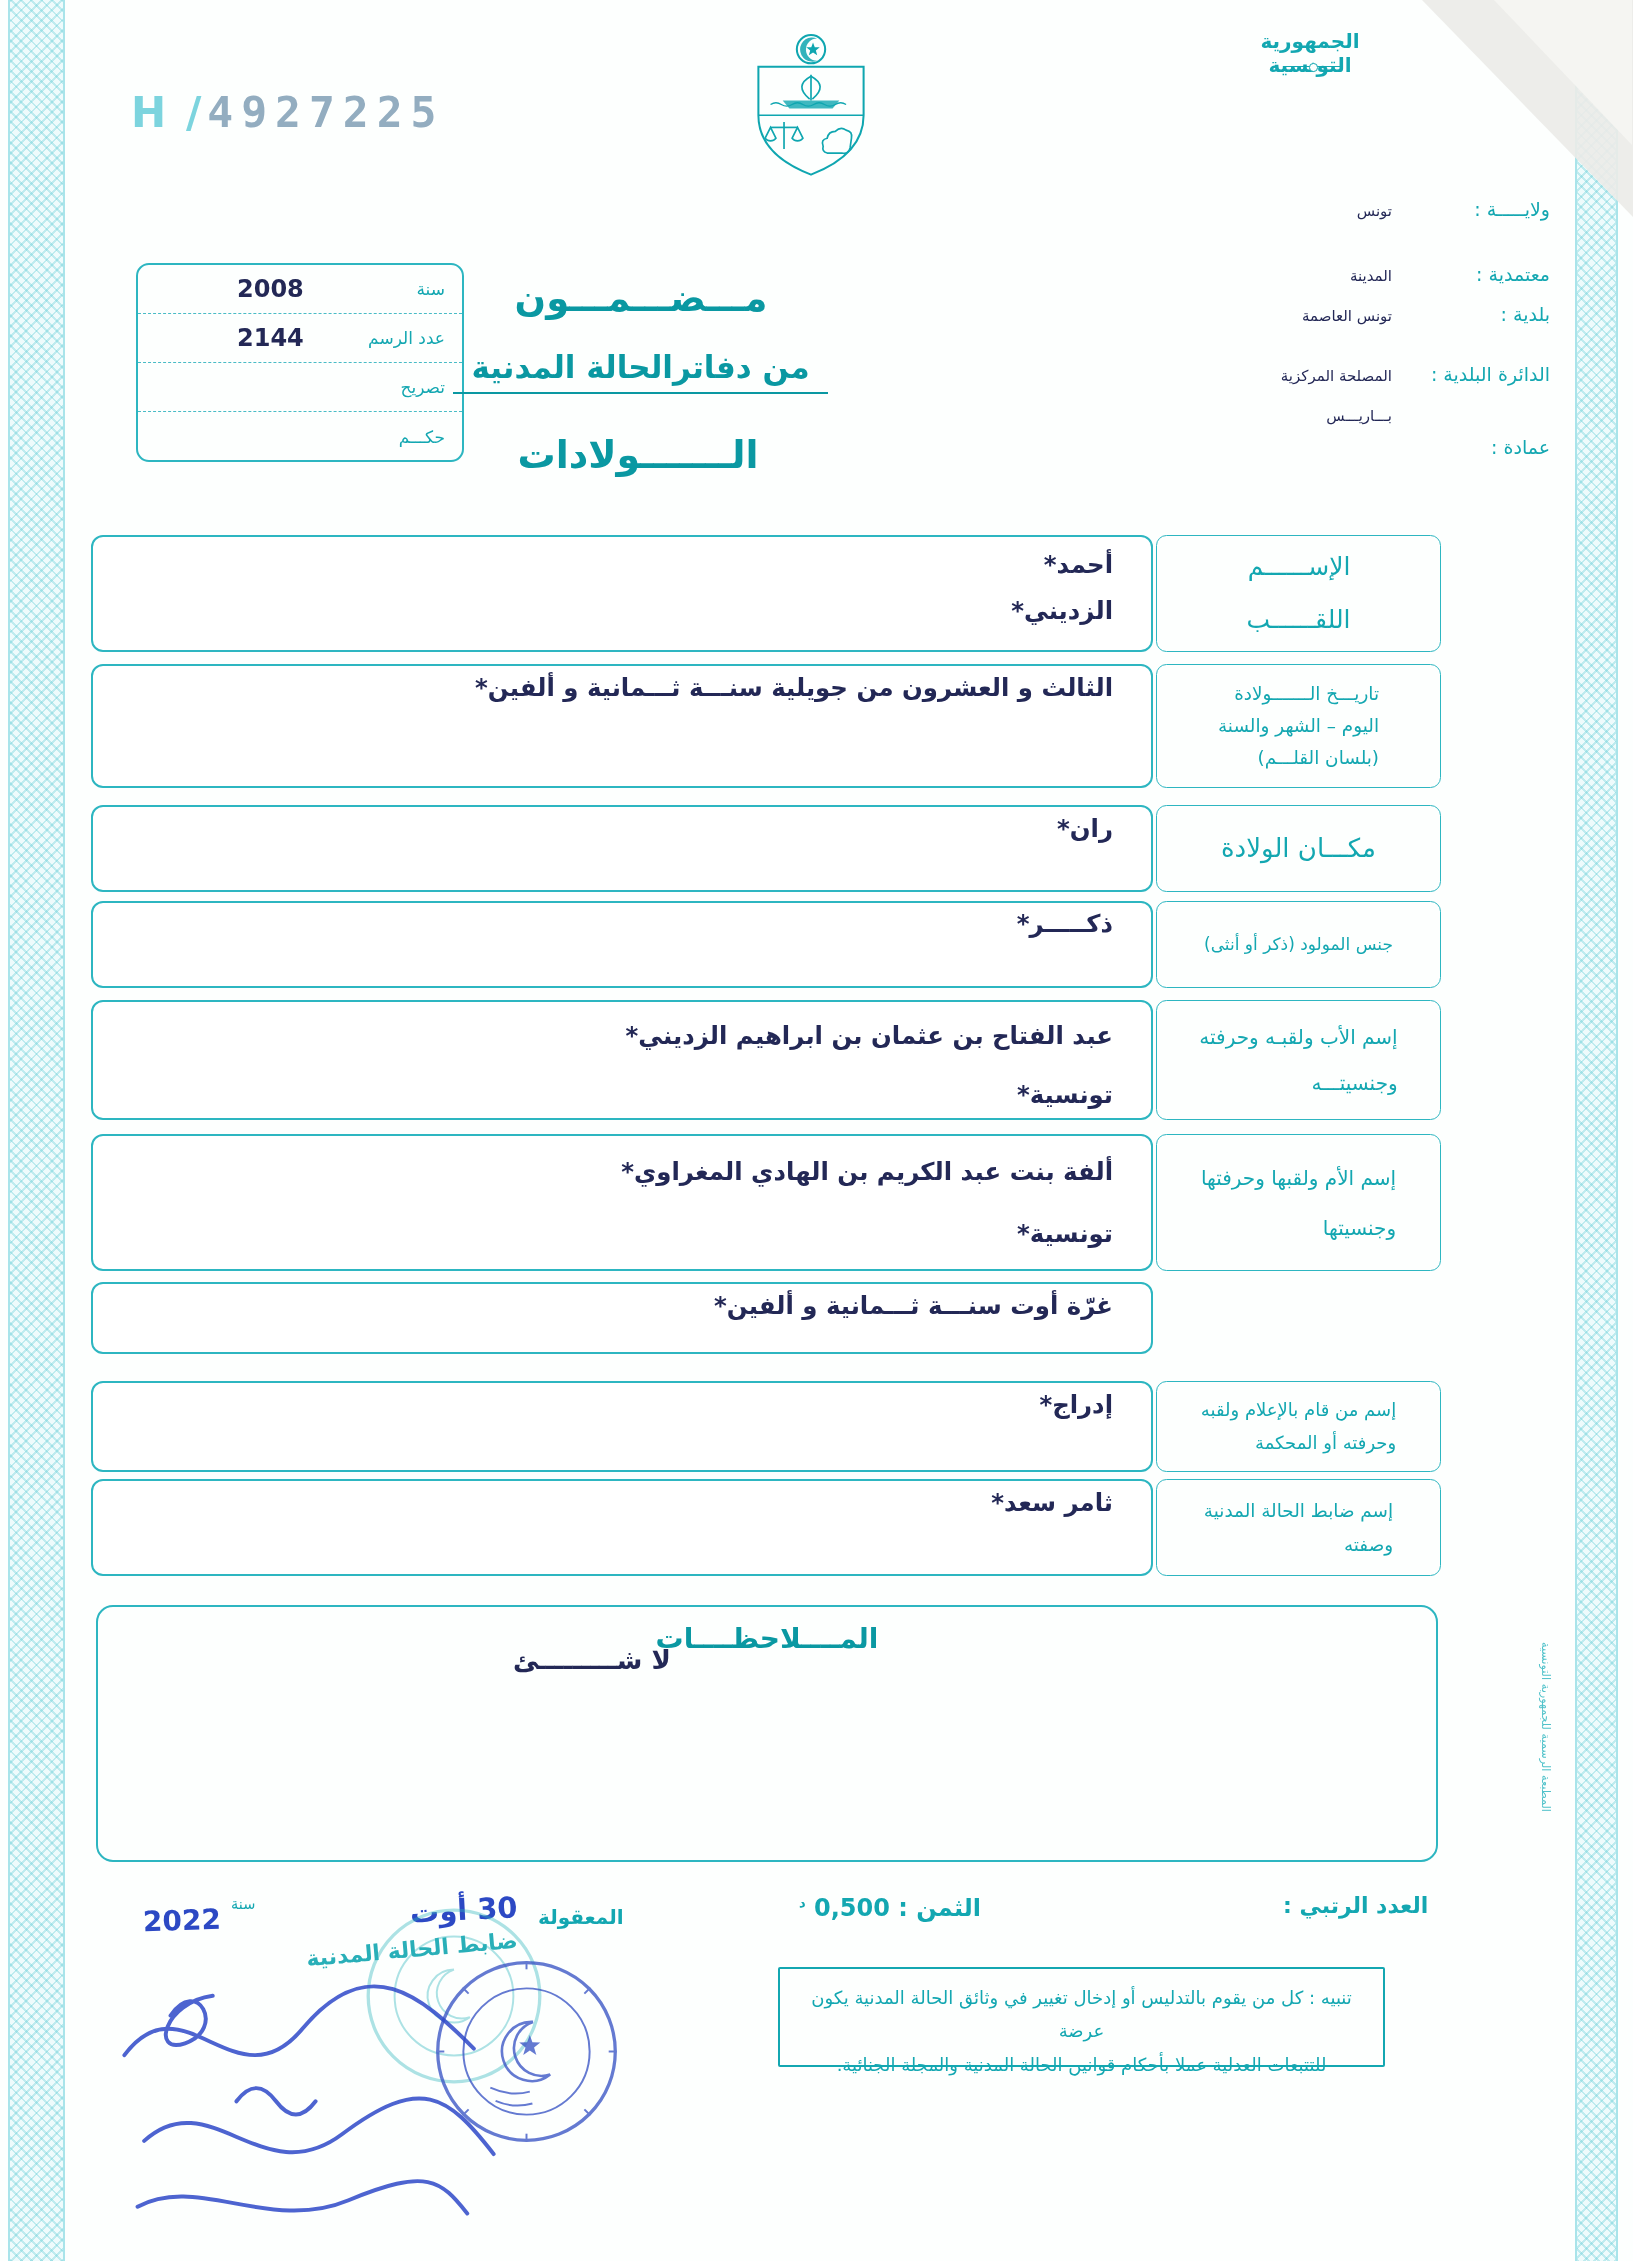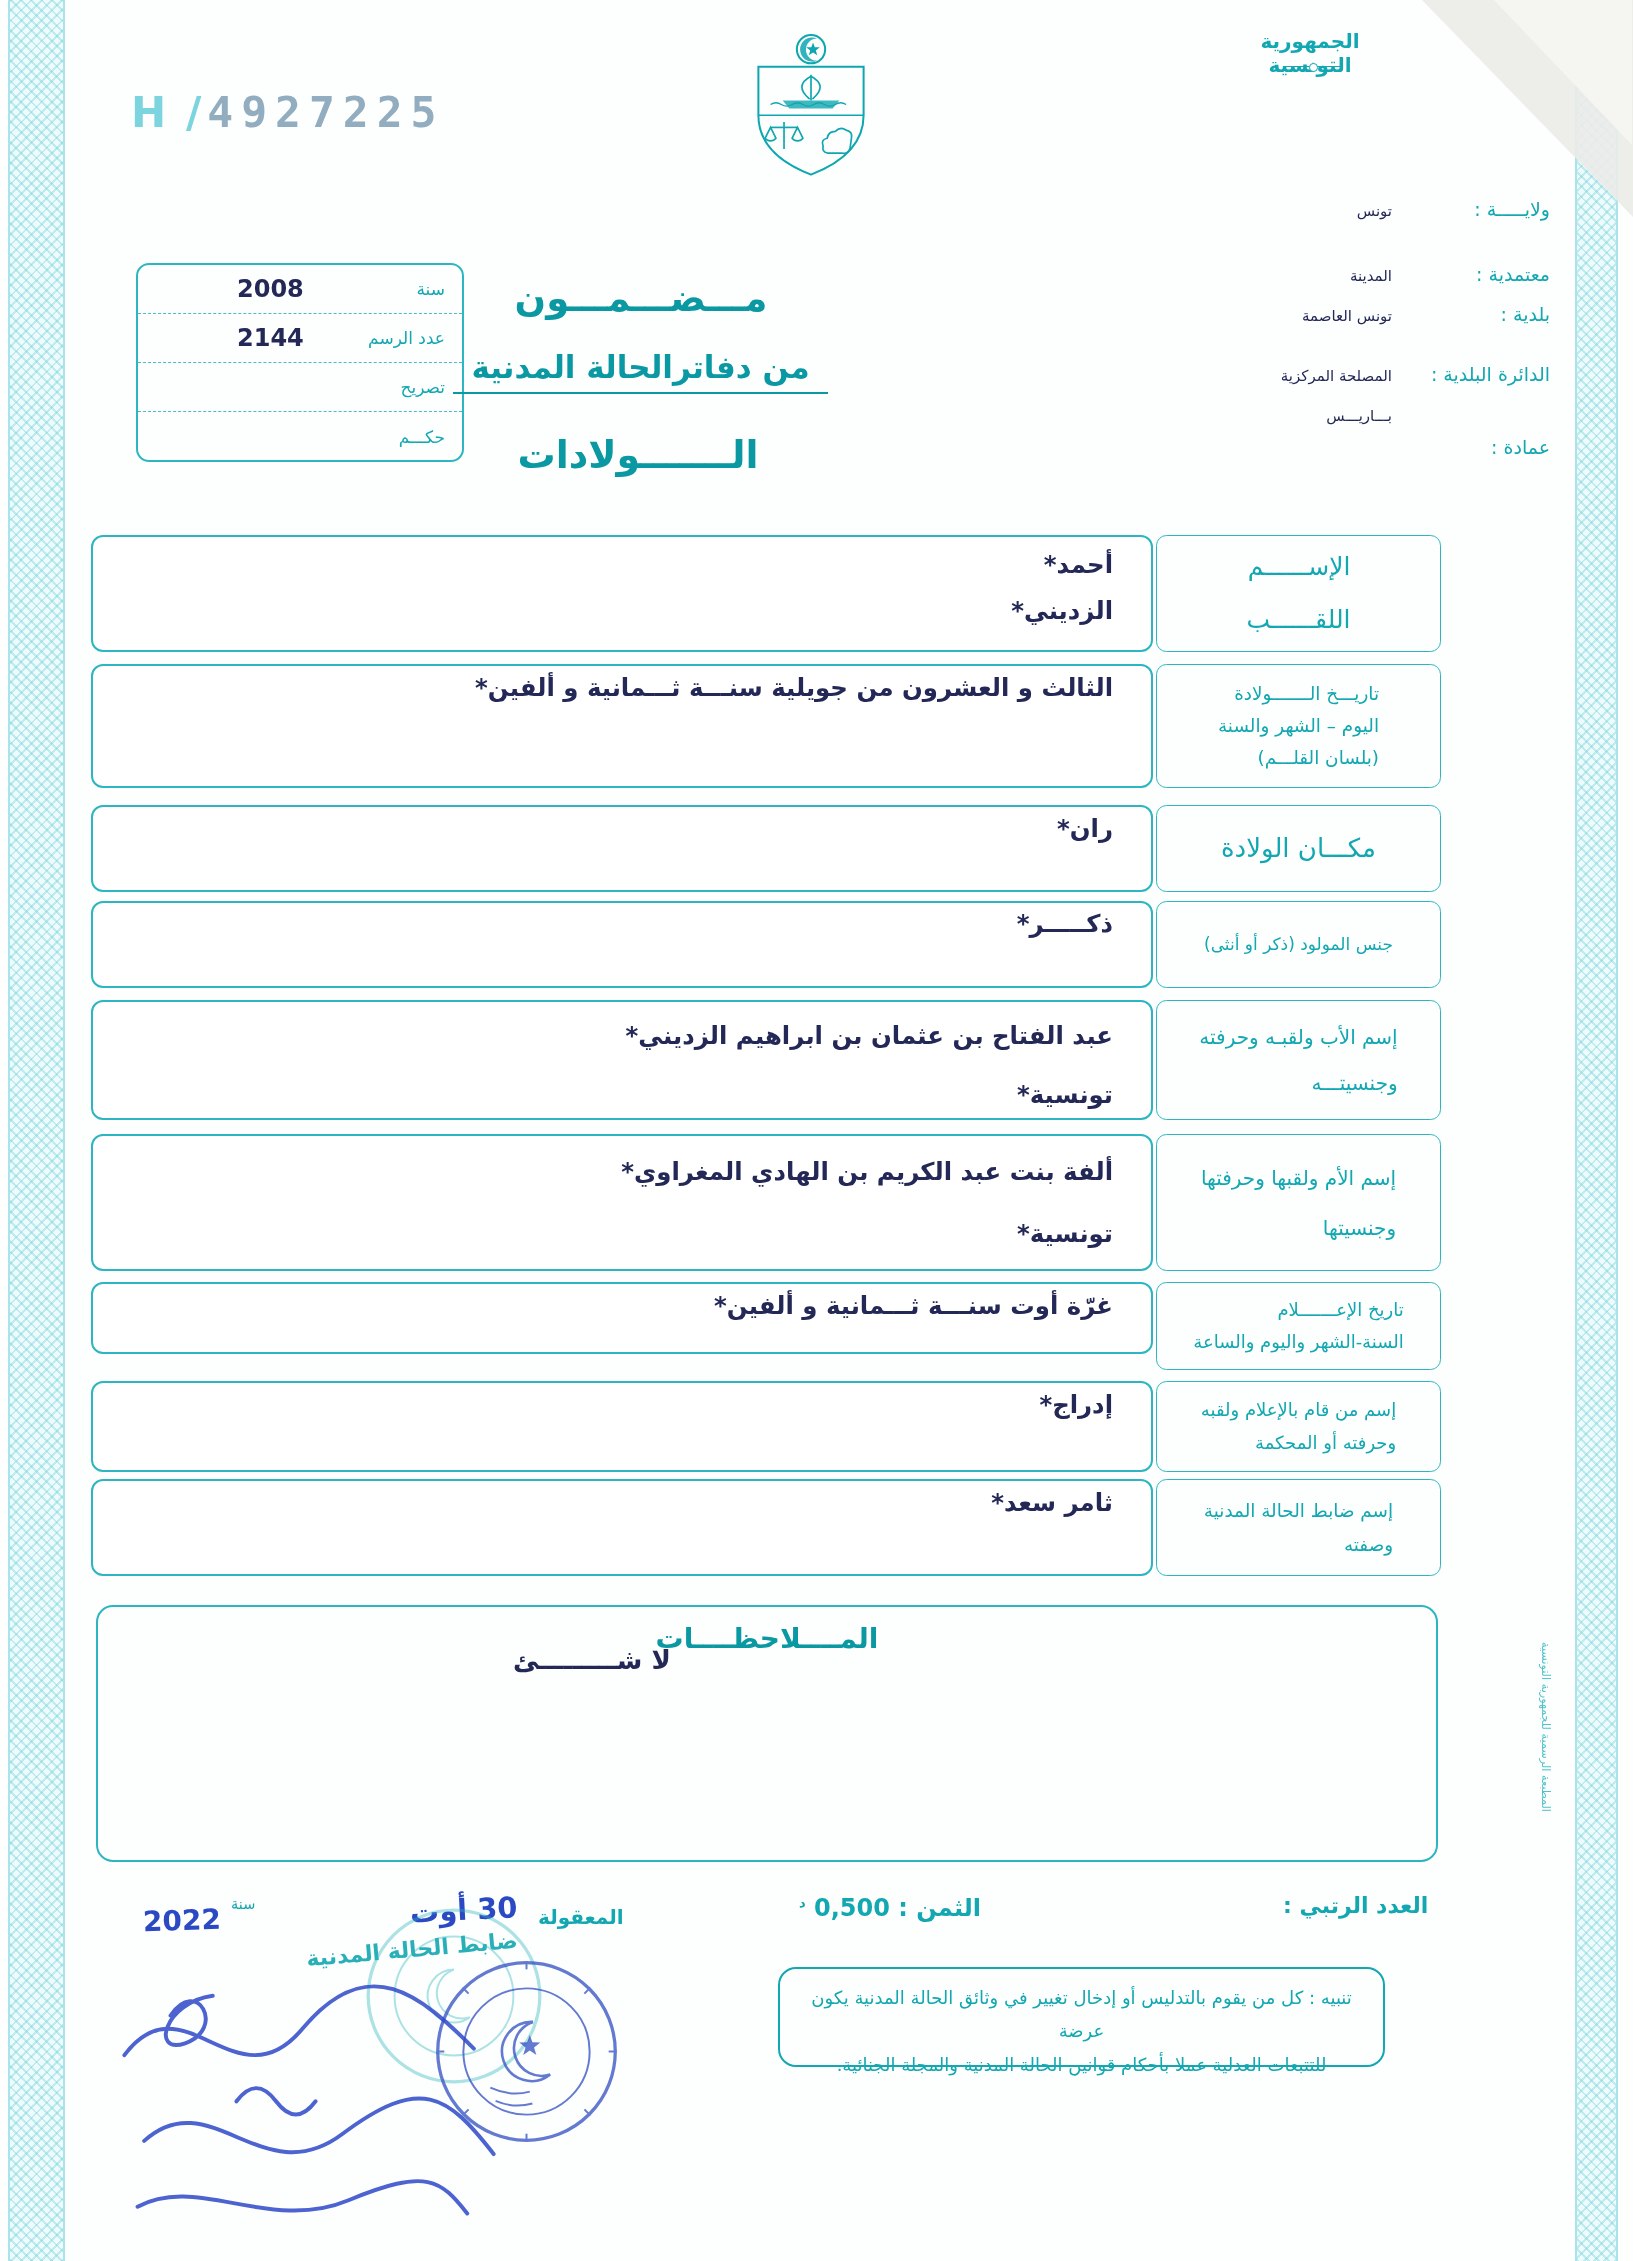--- a/index.html
+++ b/index.html
@@ -86,21 +86,21 @@
   .ordinal{ position:absolute; left:1284px; top:1893px; color:var(--teal); font-size:22px; font-weight:700; }
   .price{ position:absolute; left:800px; top:1894px; color:var(--teal); font-size:24px; font-weight:700; white-space:nowrap; }
   .price sup{ font-size:13px; vertical-align:super; }
   .received-label{ position:absolute; left:539px; top:1905px; color:var(--teal); font-size:20px; font-weight:700; }
   .received-date{ position:absolute; left:411px; top:1893px; color:var(--pen); font-size:29px; font-weight:700; transform:rotate(-3deg); }
   .year-label{ position:absolute; left:232px; top:1896px; color:var(--teal); font-size:14.5px; }
   .year-value{ position:absolute; left:144px; top:1904px; color:var(--pen); font-size:28px; font-weight:700; transform:rotate(-2deg); }
   
   .warning{
     position:absolute; left:779px; top:1967px; width:607px; height:100px;
-    border:2px solid var(--teal); border-radius:18px; color:var(--teal);
+    border:2px solid var(--teal); border-radius:2px; color:var(--teal);
     font-size:18px; line-height:1.85; text-align:center; padding:12px 16px;
   }
   
   .officer-stamp{ position:absolute; left:307px; top:1937px; color:var(--teal); font-size:22px; font-weight:700; transform:rotate(-5deg); opacity:.9; }
   .stamp-svg{ position:absolute; }
   .side-printer{
     position:absolute; left:1540px; top:1469px; height:343px;
     writing-mode:vertical-rl; color:#3fbcc5; font-size:11.2px; letter-spacing:1.3px; opacity:.9;
   }
 </style>
@@ -213,22 +213,20 @@
 تونسية*</div>
   <div class="lbox preline" style="top:1000px;height:120px;font-size:20px;line-height:2.3">إسم الأب ولقبـه وحرفته
 وجنسيتـــه</div>
 
   <div class="vbox preline" style="top:1134px;height:137px;line-height:2.55">ألفة بنت عبد الكريم بن الهادي المغراوي*
 تونسية*</div>
   <div class="lbox preline" style="top:1134px;height:137px;font-size:20px;line-height:2.5">إسم الأم ولقبها وحرفتها
 وجنسيتها</div>
 
   <div class="vbox preline" style="top:1282px;height:72px">غرّة أوت سنـــة ثـــمانية و ألفين*</div>
-  <div class="lbox preline" style="top:1282px;height:88px;font-size:18px">تاريخ الإعـــــــلام
-السنة-الشهر واليوم والساعة</div>
 
   <div class="vbox preline" style="top:1381px;height:91px">إدراج*</div>
   <div class="lbox preline" style="top:1381px;height:91px;font-size:18px">إسم من قام بالإعلام ولقبه
 وحرفته أو المحكمة</div>
 
   <div class="vbox preline" style="top:1479px;height:97px">ثامر سعد*</div>
   <div class="lbox preline" style="top:1479px;height:97px;font-size:18.4px">إسم ضابط الحالة المدنية
 وصفته</div>
 
   <div class="notesbox">

